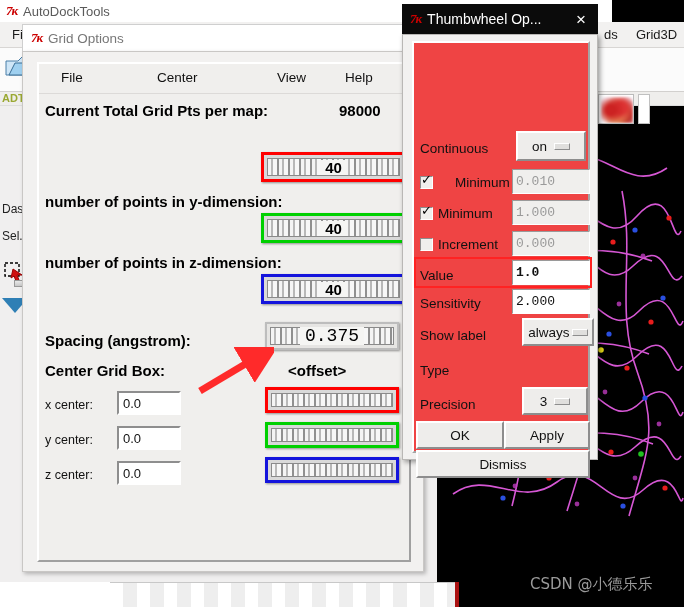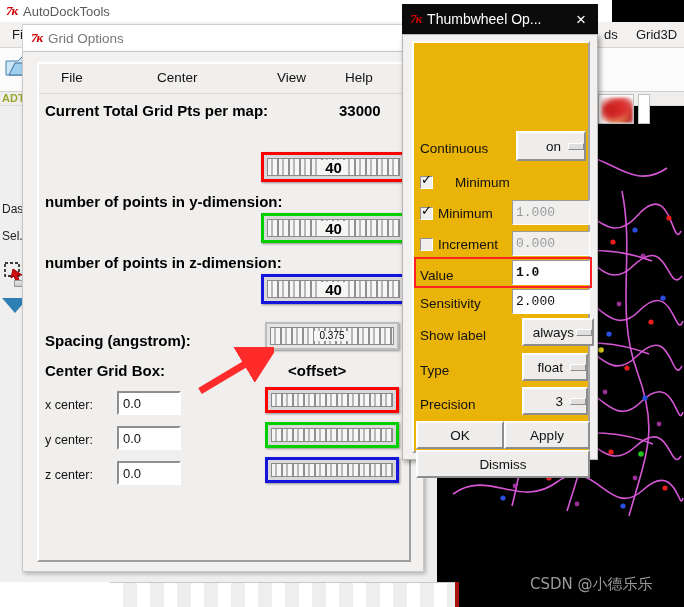--- a/index.html
+++ b/index.html
@@ -147,21 +147,21 @@
     background:
       repeating-linear-gradient(90deg,
         #f4f4f4 0 3px, #b8b8b8 3px 5px, #f7f7f7 5px 9px, #909090 9px 11px);
     border: 1px solid #8a8a8a;
     display: flex; align-items: center; justify-content: center;
   }
   .tw-value {
     position: relative; z-index: 2; background: #f5f5f3; padding: 0 5px;
     font-size: 15px; font-weight: bold; color: #000; line-height: 1;
   }
-  .tw-value.small { font-size: 10px; font-weight: normal; }
+  .tw-value.small { font-size: 18px; font-weight: normal; font-family: Liberation Mono, monospace; }
   .tw-red { border: 3px solid #ff0000; }
   .tw-green { border: 3px solid #00d000; }
   .tw-blue { border: 3px solid #1414dc; }
   .tw-grey { border: 2px solid #bdbdbd; background: #e6e5e3; }
 
   .entry {
     position: absolute; background: #ffffff;
     border: 2px solid; border-color: #8e8e8e #ffffff #ffffff #8e8e8e;
     font-size: 13px; color: #111; display: flex; align-items: center;
     padding-left: 4px;
@@ -171,21 +171,21 @@
 
   
   #thumbwheel-options { left: 402px; top: 4px; width: 196px; height: 456px; }
   .tw-outer {
     position: absolute; left: 0; top: 30px; width: 196px; height: 426px;
     background: #f2f1f0; border: 1px solid #b9b7b5;
     box-shadow: 2px 2px 5px rgba(0,0,0,0.4);
   }
   .tw-inner {
     position: absolute; left: 9px; top: 6px; width: 178px; height: 412px;
-    background: #eab308;
+    background: #ef4444;
     border: 2px solid; border-color: #ffffff #a4a4a4 #a4a4a4 #ffffff;
   }
   .row { position: absolute; left: 0; width: 100%; height: 26px; display: flex; align-items: center; }
   .row-label { font-size: 13.5px; color: #111; padding-left: 6px; white-space: nowrap; }
   .cb {
     width: 13px; height: 13px; background: #f0efed;
     border: 1px solid; border-color: #8d8d8d #ffffff #ffffff #8d8d8d;
     margin-left: 6px; margin-right: 5px; position: relative; flex: none;
   }
   .cb.checked::after {
@@ -195,21 +195,21 @@
   .val-entry {
     position: absolute; background: #f0efed;
     border: 1px solid; border-color: #9a9a9a #ffffff #ffffff #9a9a9a;
     font-family: "Liberation Mono", monospace; font-size: 13px;
     color: #9a9a9a; display: flex; align-items: center; padding-left: 3px;
   }
   .val-entry.active { background: #ffffff; color: #111; }
   .opt-menu {
     position: absolute; background: #eeedeb;
     border: 2px solid; border-color: #ffffff #8d8d8d #8d8d8d #ffffff;
-    display: flex; align-items: center; justify-content: flex-end;
+    display: flex; align-items: center; justify-content: center;
     font-size: 13.5px; color: #111;
   }
   .opt-ind {
     width: 16px; height: 7px; margin-left: 7px; background: #e0dfdd;
     border: 1px solid; border-color: #ffffff #8d8d8d #8d8d8d #ffffff; flex: none;
   }
   .btn {
     position: absolute; background: #eeedeb;
     border: 2px solid; border-color: #ffffff #8d8d8d #8d8d8d #ffffff;
     display: flex; align-items: center; justify-content: center;
@@ -361,21 +361,21 @@
       <div class="grid-inner">
 
         <div class="grid-menubar">
           <span class="grid-menu-item gm-file">File</span>
           <span class="grid-menu-item gm-center">Center</span>
           <span class="grid-menu-item gm-view">View</span>
           <span class="grid-menu-item gm-help">Help</span>
         </div>
 
         <span class="bold-label" style="left:6px; top:38px;">Current Total Grid Pts per map:</span>
-        <span class="bold-label" style="left:300px; top:38px;">33000</span>
+        <span class="bold-label" style="left:300px; top:38px;">98000</span>
 
         <div class="thumbwheel tw-red" style="left:222px; top:88px; width:145px; height:30px;">
           <div class="tw-track">
             <span class="tw-value">40</span>
           </div>
         </div>
 
         <span class="bold-label" style="left:6px; top:129px;">number of points in y-dimension:</span>
         <div class="thumbwheel tw-green" style="left:222px; top:149px; width:145px; height:30px;">
           <div class="tw-track">
@@ -450,20 +450,23 @@
         <span class="row-label" style="position:absolute; left:0; top:98px;">Continuous</span>
         <div class="opt-menu" style="left:102px; top:88px; width:70px; height:30px;">
           <span>on</span>
           <span class="opt-ind"></span>
         </div>
 
         <div class="row" style="top:126px;">
           <span class="cb checked"></span>
           <span class="row-label" style="padding-left:0;margin-left:17px;">Minimum</span>
         </div>
+        <div class="val-entry" style="left:98px; top:126px; width:78px; height:25px;">
+          <span>0.010</span>
+        </div>
 
         <div class="row" style="top:157px;">
           <span class="cb checked"></span>
           <span class="row-label" style="padding-left:0;">Minimum</span>
         </div>
         <div class="val-entry" style="left:98px; top:157px; width:78px; height:25px;">
           <span>1.000</span>
         </div>
 
         <div class="row" style="top:188px;">
@@ -485,24 +488,20 @@
           <span>2.000</span>
         </div>
 
         <span class="row-label" style="position:absolute; left:0; top:285px;">Show label</span>
         <div class="opt-menu" style="left:108px; top:275px; width:72px; height:28px;">
           <span>always</span>
           <span class="opt-ind" style="margin-left:2px;"></span>
         </div>
 
         <span class="row-label" style="position:absolute; left:0; top:320px;">Type</span>
-        <div class="opt-menu" style="left:108px; top:310px; width:66px; height:28px;">
-          <span>float</span>
-          <span class="opt-ind"></span>
-        </div>
 
         <span class="row-label" style="position:absolute; left:0; top:354px;">Precision</span>
         <div class="opt-menu" style="left:108px; top:344px; width:66px; height:28px;">
           <span>3</span>
           <span class="opt-ind"></span>
         </div>
 
         <div class="btn" style="left:2px; top:378px; width:88px; height:28px;">
           <span>OK</span>
         </div>

